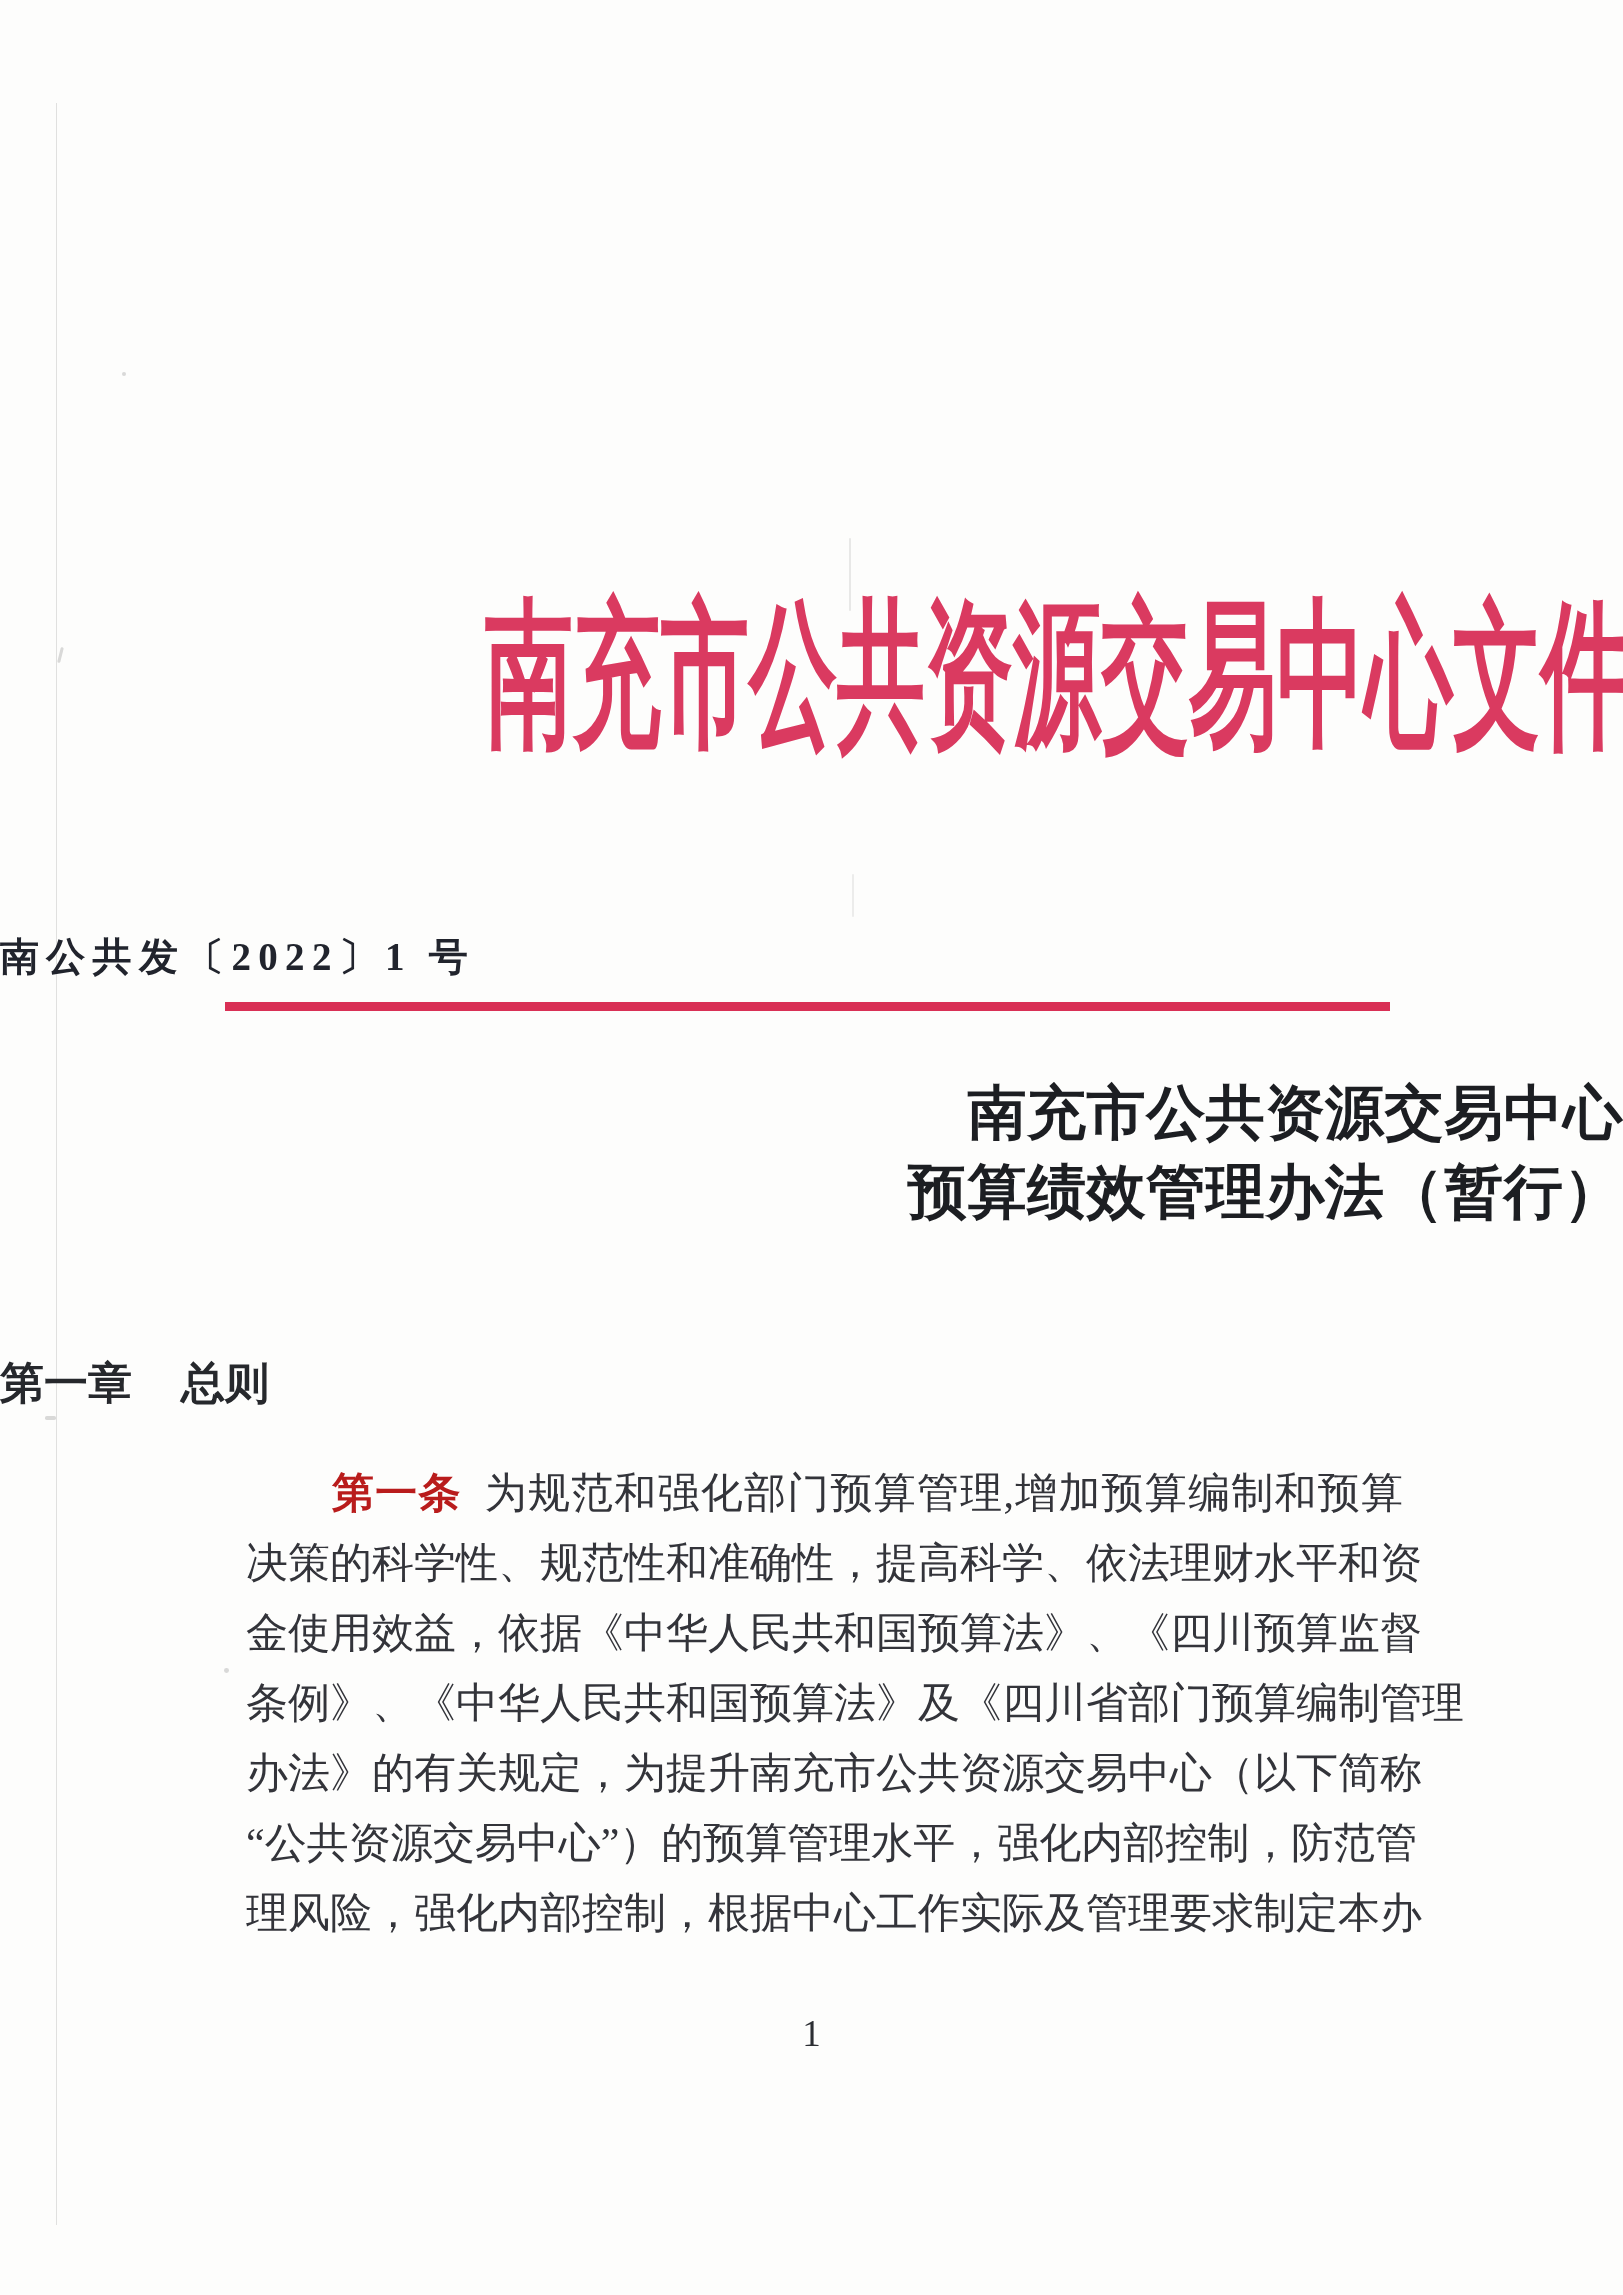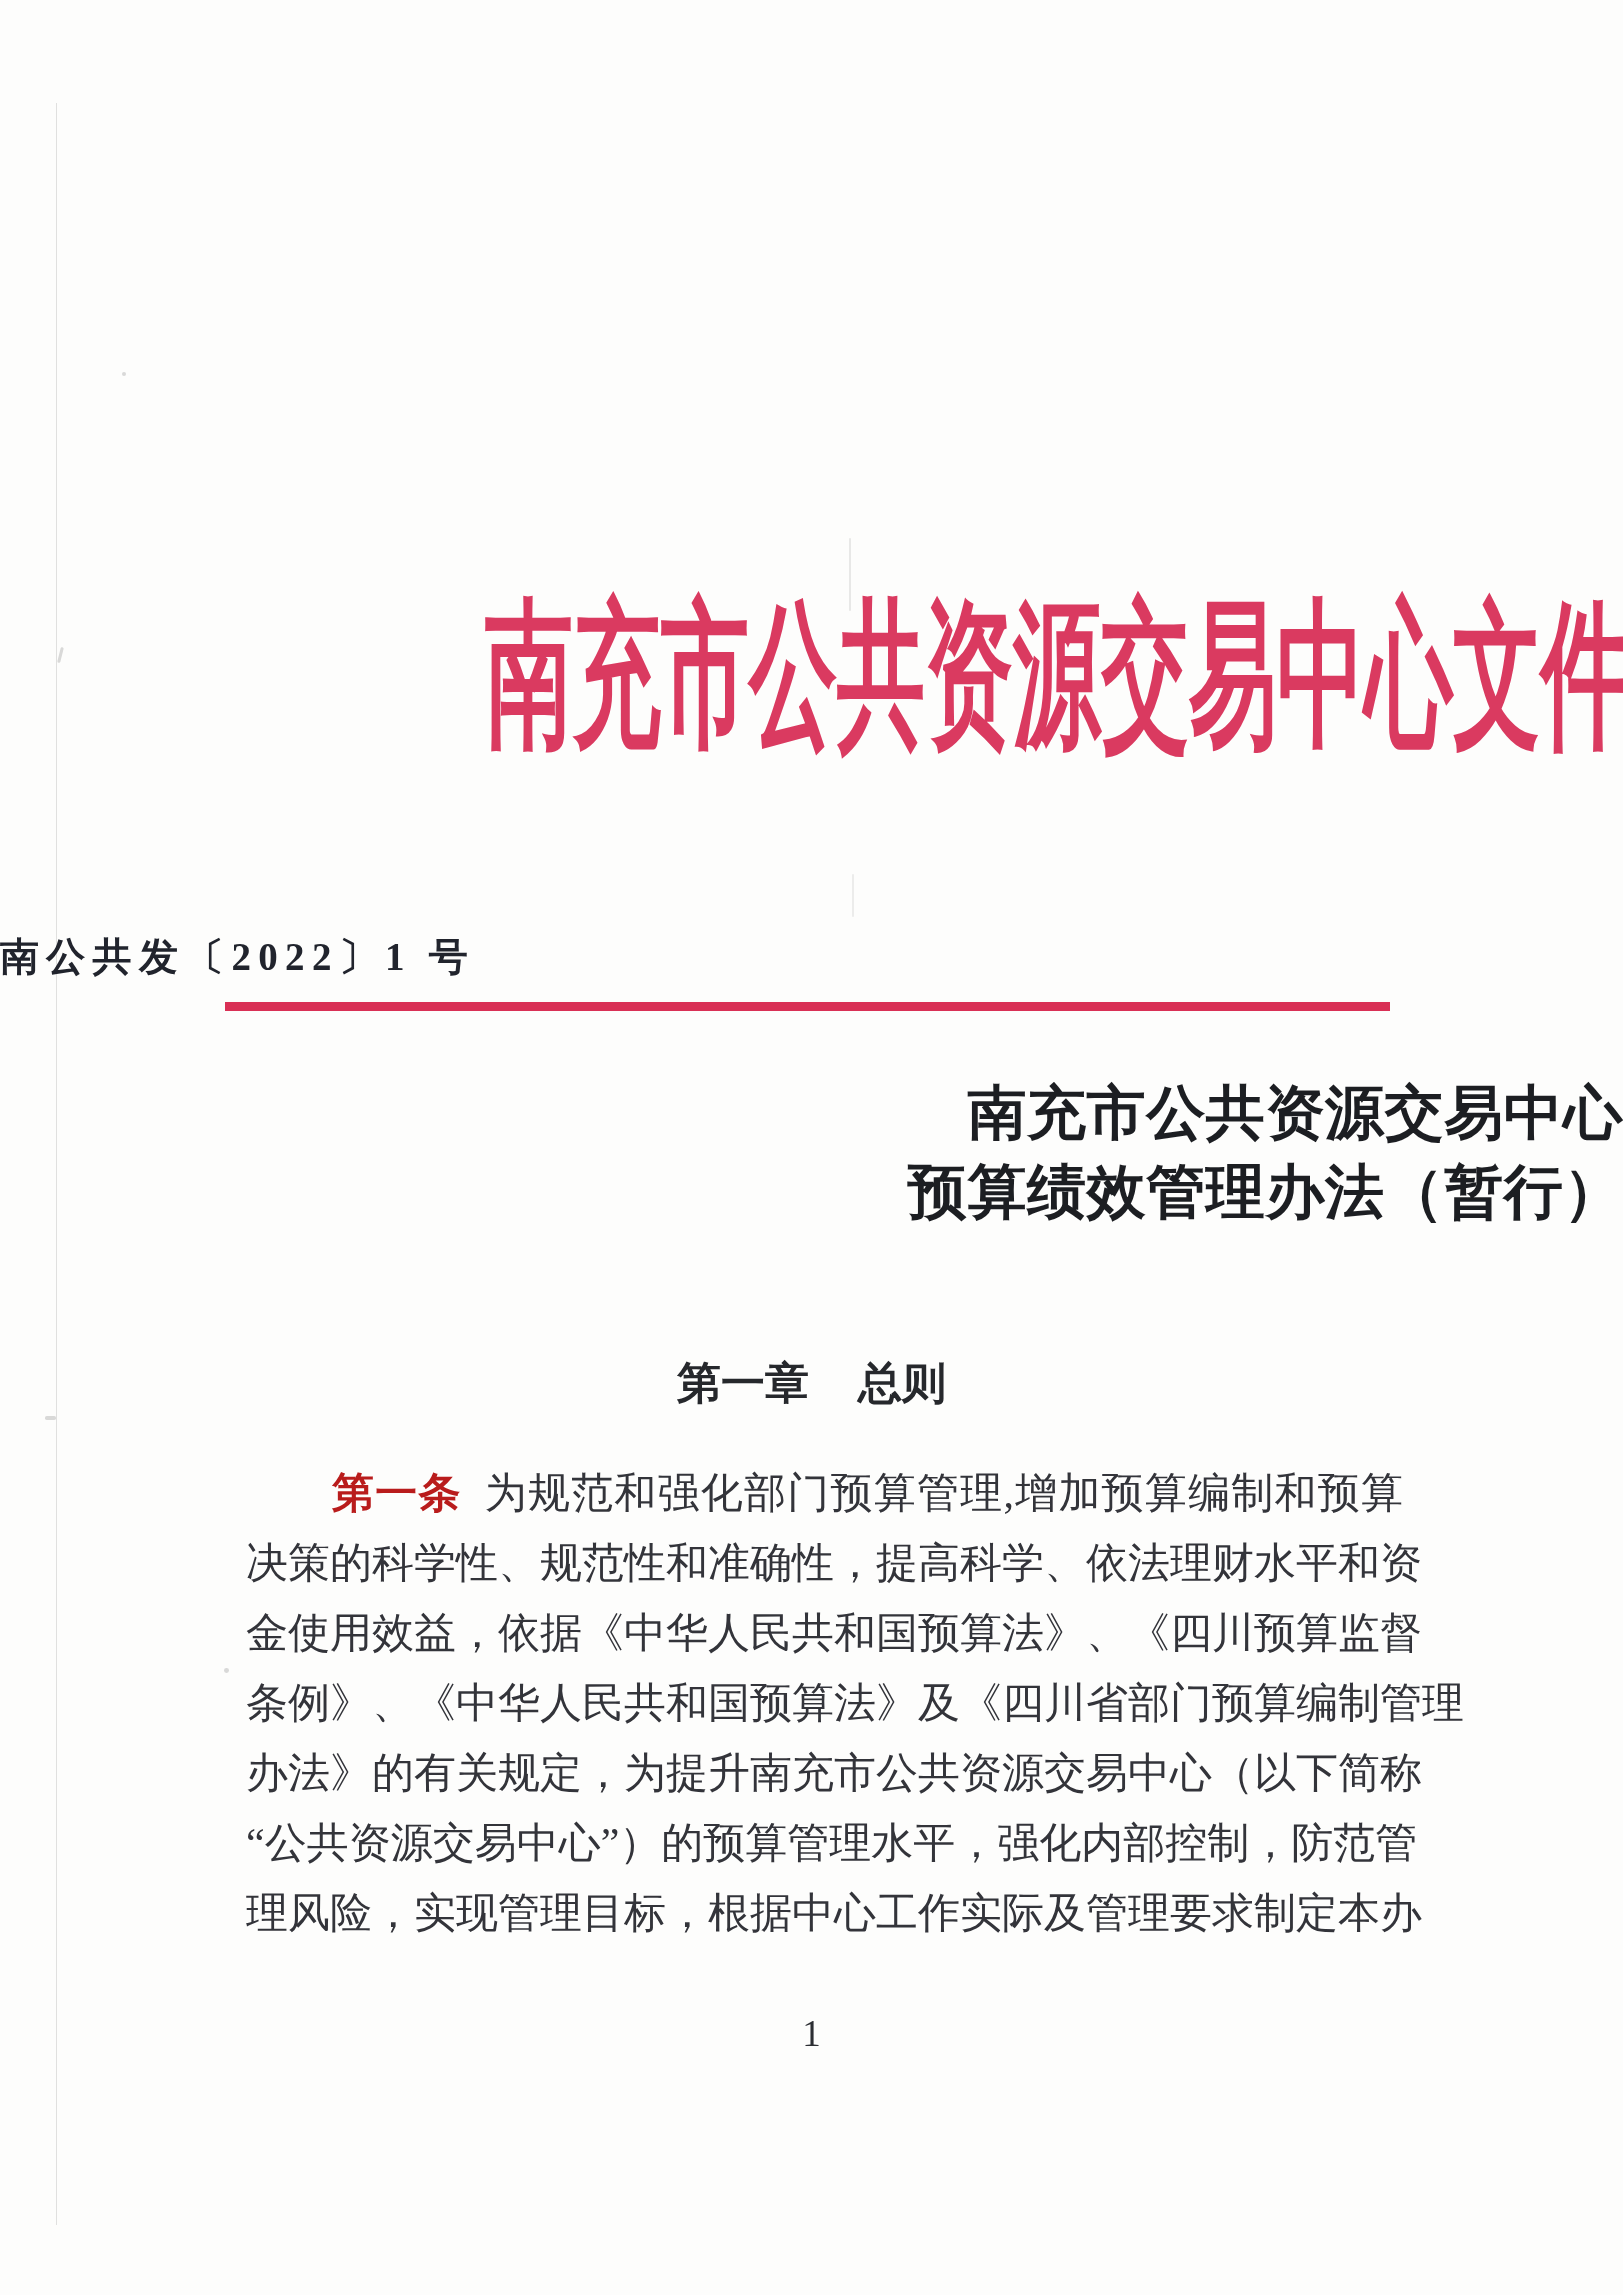--- a/index.html
+++ b/index.html
@@ -58,21 +58,21 @@
     font-weight:bold;color:#1c1e22;
     font-size:59px;line-height:1;white-space:nowrap;
     letter-spacing:0.6px;text-indent:18.3px;
   }
   .doc-title.l1{top:1084px;}
   .doc-title.l2{top:1163px;}
 
   
   .chapter{
     position:absolute;top:1361px;left:0;width:100%;
-    display:flex;justify-content:center;align-items:baseline;gap:49px;
+    display:flex;justify-content:flex-start;align-items:baseline;gap:49px;
     font-family:"Liberation Sans","DejaVu Sans",sans-serif;
     font-weight:bold;font-size:44px;line-height:1;color:#26282c;
     white-space:nowrap;
   }
 
   
   .body-block{
     position:absolute;left:246px;top:1458px;width:1157px;
     font-size:42px;line-height:70px;color:#33343a;
     font-weight:500;
@@ -127,19 +127,19 @@
 
   <div class="body-block">
     <div class="body-line first">
       <span class="article-label">第一条</span><span>为规范和强化部门预算管理,增加预算编制和预算</span>
     </div>
     <div class="body-line">决策的科学性、规范性和准确性，提高科学、依法理财水平和资</div>
     <div class="body-line">金使用效益，依据《中华人民共和国预算法》、《四川预算监督</div>
     <div class="body-line">条例》、《中华人民共和国预算法》及《四川省部门预算编制管理</div>
     <div class="body-line">办法》的有关规定，为提升南充市公共资源交易中心（以下简称</div>
     <div class="body-line">“公共资源交易中心”）的预算管理水平，强化内部控制，防范管</div>
-    <div class="body-line">理风险，实现管理目标，根据中心工作实际及管理要求制定本办</div>
+    <div class="body-line">理风险，强化内部控制，根据中心工作实际及管理要求制定本办</div>
   </div>
 
   <div class="page-number">1</div>
 
 </div>
 
 
 </body></html>

